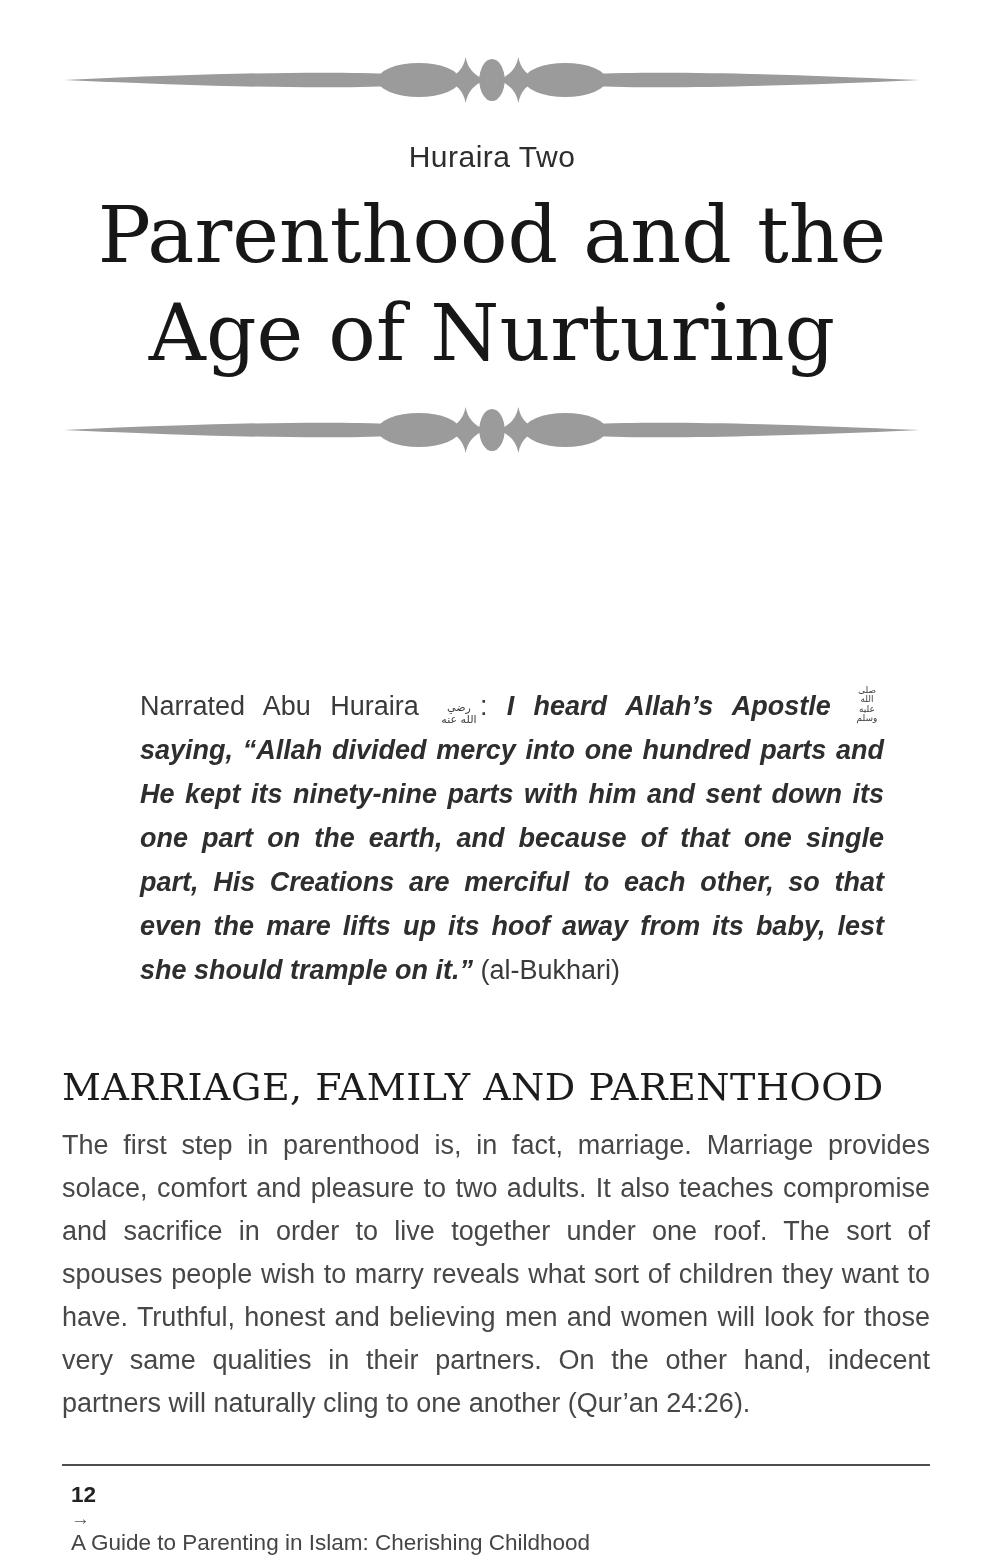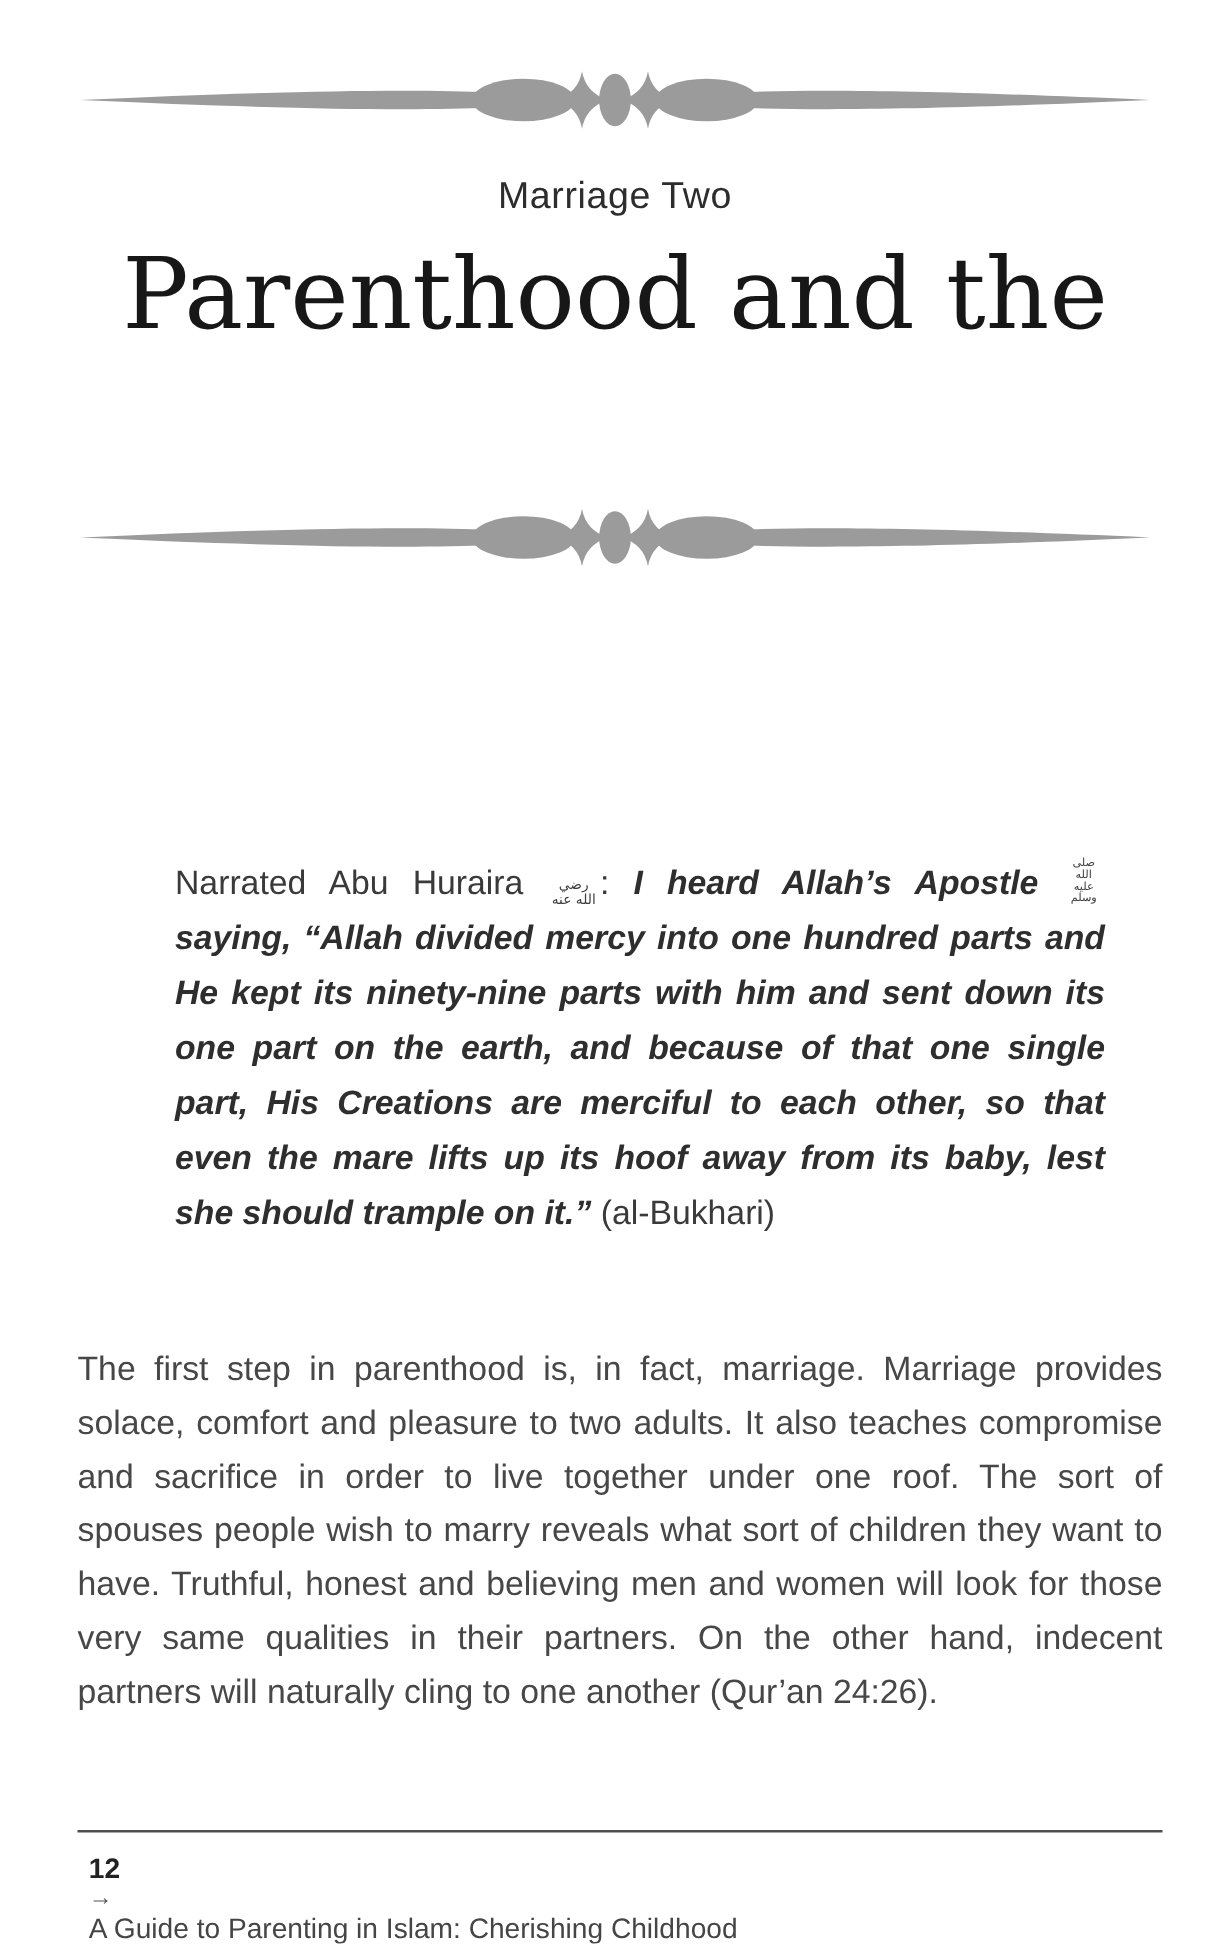--- a/index.html
+++ b/index.html
@@ -101,41 +101,43 @@
       <path d="M2,30 C160,23 270,21 340,24 L340,36 C270,39 160,37 2,30 Z"></path>
       <path d="M878,30 C720,23 610,21 540,24 L540,36 C610,39 720,37 878,30 Z"></path>
       <ellipse cx="365" cy="30" rx="42" ry="17"></ellipse>
       <ellipse cx="515" cy="30" rx="42" ry="17"></ellipse>
       <path d="M392,30 Q410,24 413,7 Q416,24 434,30 Q416,36 413,53 Q410,36 392,30 Z"></path>
       <path d="M446,30 Q464,24 467,7 Q470,24 488,30 Q470,36 467,53 Q464,36 446,30 Z"></path>
       <ellipse cx="440" cy="30" rx="13" ry="21"></ellipse>
     </svg>
   </div>
 
-  <div class="chapter-label">Marriage Two</div>
+  <div class="chapter-label">Huraira Two</div>
 
   <h1 class="title">
     <span class="line">Parenthood and the</span>
+    <span class="line">Age of Nurturing</span>
   </h1>
 
   <div class="divider bottom">
     <svg viewBox="0 0 880 60" preserveAspectRatio="none" aria-hidden="true">
       <path d="M2,30 C160,23 270,21 340,24 L340,36 C270,39 160,37 2,30 Z"></path>
       <path d="M878,30 C720,23 610,21 540,24 L540,36 C610,39 720,37 878,30 Z"></path>
       <ellipse cx="365" cy="30" rx="42" ry="17"></ellipse>
       <ellipse cx="515" cy="30" rx="42" ry="17"></ellipse>
       <path d="M392,30 Q410,24 413,7 Q416,24 434,30 Q416,36 413,53 Q410,36 392,30 Z"></path>
       <path d="M446,30 Q464,24 467,7 Q470,24 488,30 Q470,36 467,53 Q464,36 446,30 Z"></path>
       <ellipse cx="440" cy="30" rx="13" ry="21"></ellipse>
     </svg>
   </div>
 
   <p class="hadith"><span class="narrator">Narrated Abu Huraira</span> <span class="honorific">رضي الله عنه</span><span class="colon">:</span> <span class="quote"><span>I heard Allah’s Apostle</span> <span class="honorific prophet">صلى الله عليه وسلم</span> <span>saying, “Allah divided mercy into one hundred parts and He kept its ninety-nine parts with him and sent down its one part on the earth, and because of that one single part, His Creations are merciful to each other, so that even the mare lifts up its hoof away from its baby, lest she should trample on it.”</span></span> <span class="source">(al-Bukhari)</span></p>
 
   <section class="section">
+    <h2>MARRIAGE, FAMILY AND PARENTHOOD</h2>
     <p>The first step in parenthood is, in fact, marriage. Marriage provides solace, comfort and pleasure to two adults. It also teaches compromise and sacrifice in order to live together under one roof. The sort of spouses people wish to marry reveals what sort of children they want to have. Truthful, honest and believing men and women will look for those very same qualities in their partners. On the other hand, indecent partners will naturally cling to one another (Qur’an 24:26).</p>
   </section>
 
   <hr class="footer-rule">
 
   <footer class="footer">
     <span class="pagenum">12</span>
     <span class="arrow">→</span>
     <span class="booktitle">A Guide to Parenting in Islam: Cherishing Childhood</span>
   </footer>

